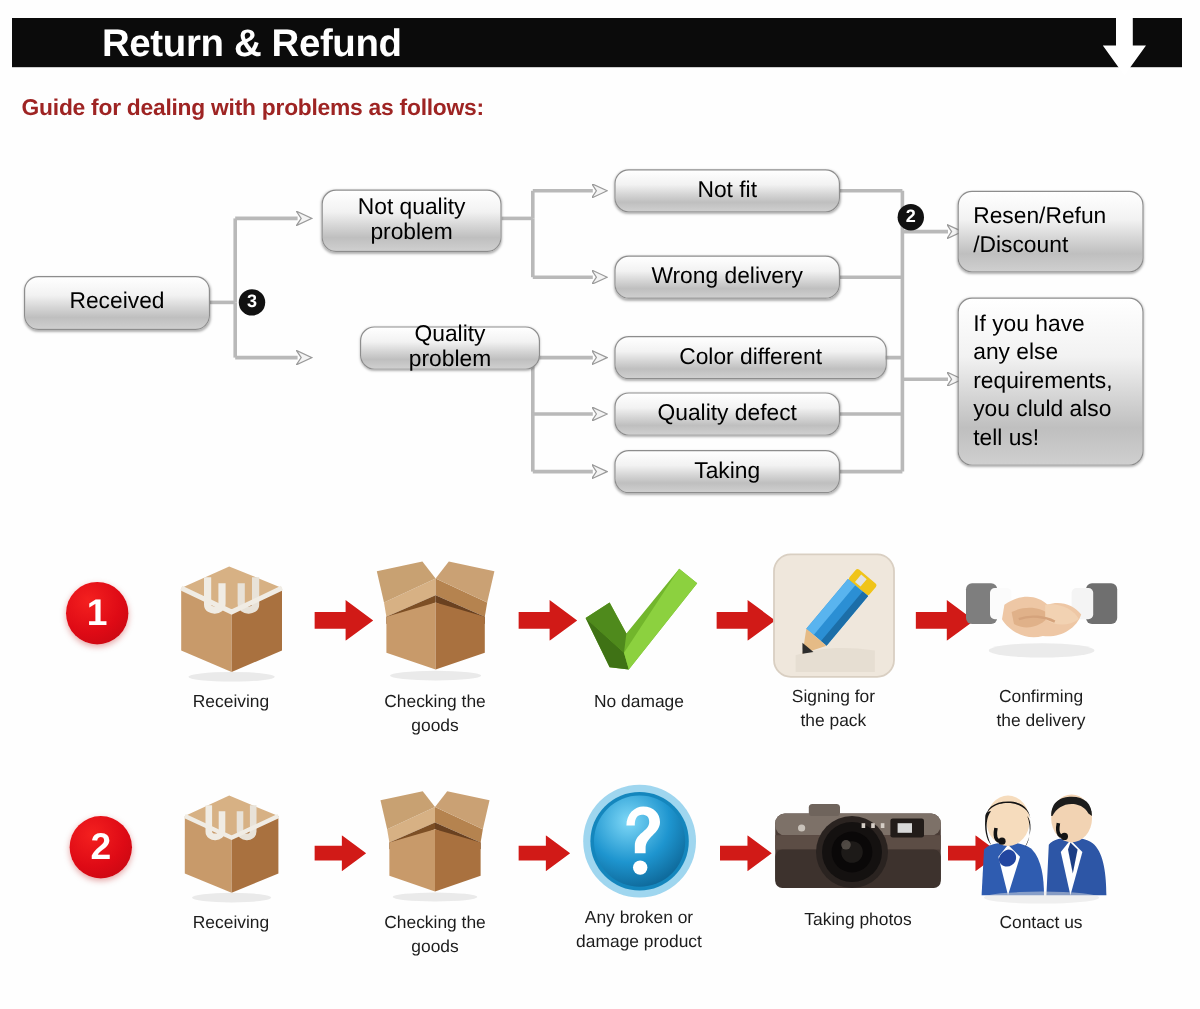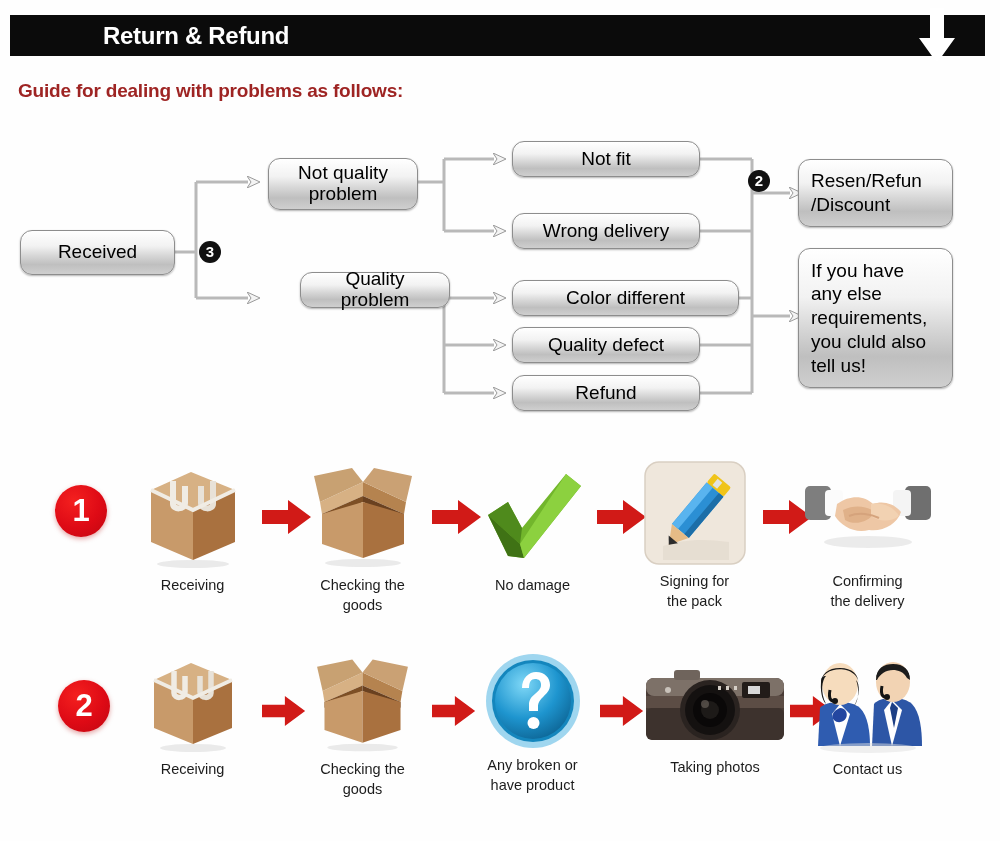--- a/index.html
+++ b/index.html
@@ -22,26 +22,26 @@
   #header-bar {
     position: absolute;
     left: 10px;
     top: 15px;
     width: 975px;
     height: 41px;
     background: #0b0b0b;
   }
   #header-title {
     position: absolute;
-    left: 103px;
+    left: 85px;
     top: 16px;
     height: 40px;
     line-height: 40px;
     color: #ffffff;
-    font-size: 24px;
+    font-size: 32px;
     font-weight: bold;
     letter-spacing: -0.3px;
     white-space: nowrap;
   }
   #header-arrow {
     position: absolute;
     left: 918px;
     top: 8px;
     width: 38px;
     height: 56px;
@@ -222,21 +222,21 @@
     <div class="fbox" style="left:512px; top:83px; width:188px; height:36px;">
       <span>Wrong delivery</span>
     </div>
     <div class="fbox" style="left:512px; top:150px; width:227px; height:36px;">
       <span>Color different</span>
     </div>
     <div class="fbox" style="left:512px; top:197px; width:188px; height:36px;">
       <span>Quality defect</span>
     </div>
     <div class="fbox" style="left:512px; top:245px; width:188px; height:36px;">
-      <span>Refund</span>
+      <span>Taking</span>
     </div>
 
     <div class="badge" style="left:748px; top:40px;">2</div>
 
     <div class="fbox left-align" style="left:798px; top:29px; width:155px; height:68px;">
       <span style="white-space:pre-line;">Resen/Refun
 /Discount</span>
     </div>
     <div class="fbox left-align" style="left:798px; top:118px; width:155px; height:140px;">
       <span style="white-space:pre-line;">If you have
@@ -407,21 +407,21 @@
               <stop offset="0%" stop-color="#7fd8f7"></stop>
               <stop offset="55%" stop-color="#1e95cf"></stop>
               <stop offset="100%" stop-color="#0b5f8e"></stop>
             </radialGradient>
           </defs>
           <path d="M38,36 C38,26 45,20 52,20 C61,20 66,26 66,33 C66,43 54,45 54,55 L54,59 L45,59 L45,53 C45,42 57,41 57,33 C57,29 55,27 51,27 C47,27 45,30 45,36 Z" fill="#ffffff"></path>
           <circle cx="49.5" cy="71" r="6" fill="#ffffff"></circle>
         </svg>
       </div>
       <div class="step-label">Any broken or
-have product</div>
+damage product</div>
     </div>
 
     <svg class="red-arrow" style="left:600px; top:48px;" width="44" height="30" viewBox="0 0 50 34">
       <polygon points="0,10 26,10 26,0 49,17 26,34 26,24 0,24" fill="#d11a17"></polygon>
     </svg>
 
     <div class="step-cell" style="left:640px; top:12px; width:150px;">
       <div class="step-art" style="width:150px;height:92px;">
         <svg width="150" height="92" viewBox="0 0 150 92">
           <rect x="6" y="18" width="138" height="62" rx="8" fill="#4a3c36"></rect>

